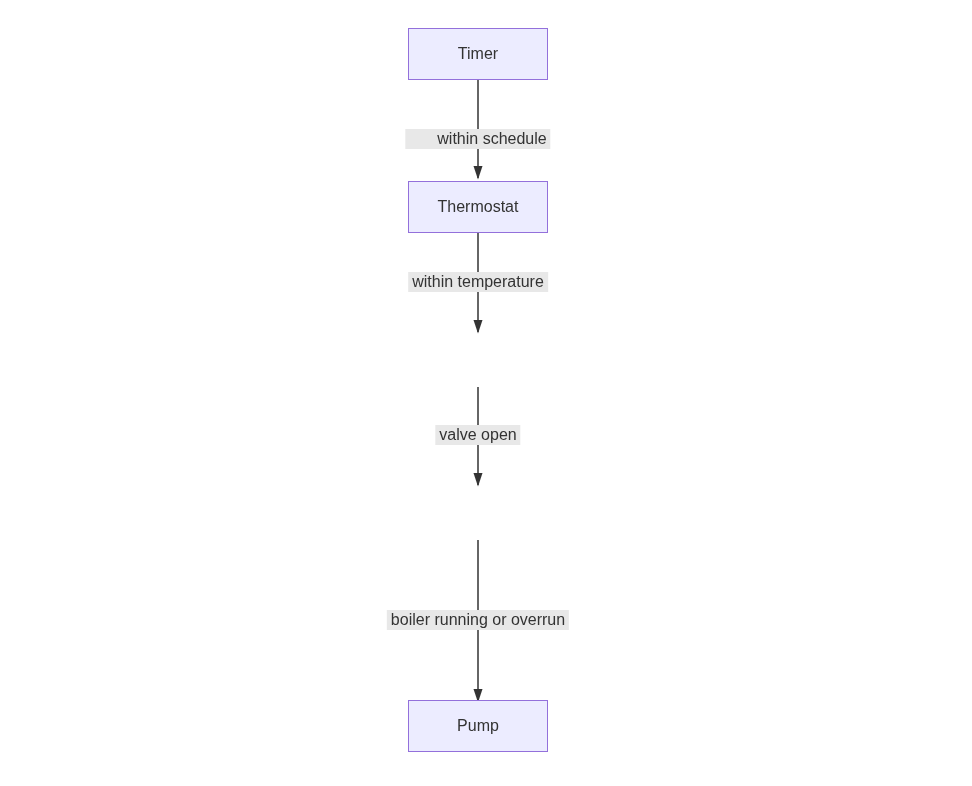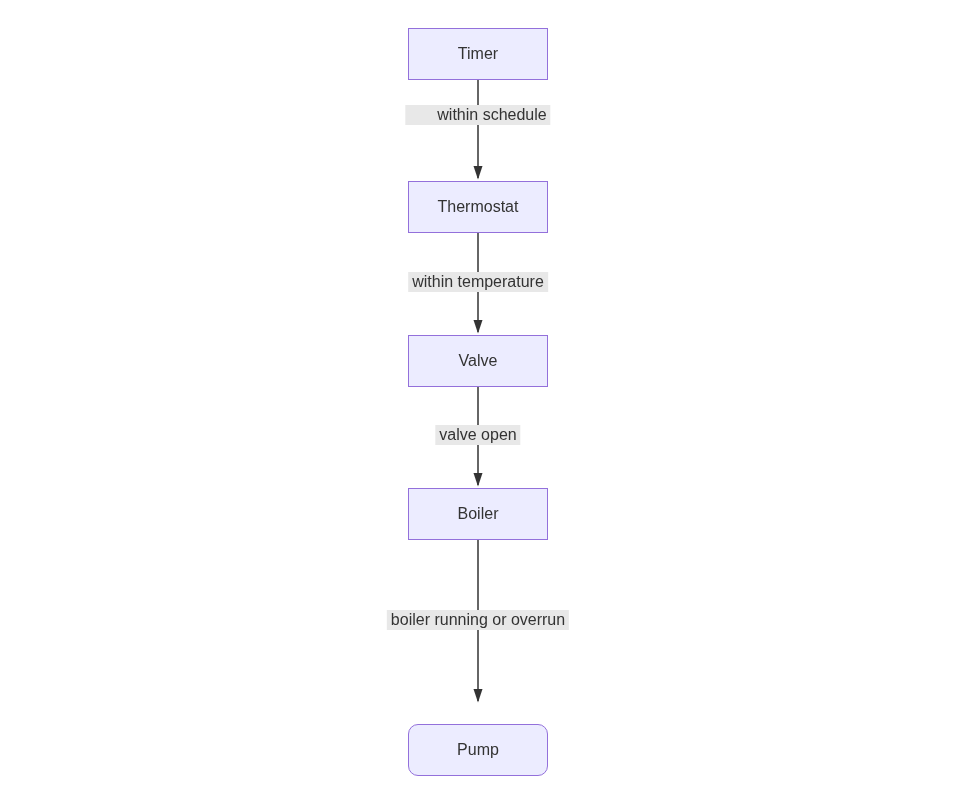--- a/index.html
+++ b/index.html
@@ -62,31 +62,25 @@
     <line x1="478" y1="387" x2="478" y2="485" stroke="#333333" stroke-width="1.5" marker-end="url(#arrowhead)"></line>
     <line x1="478" y1="540" x2="478" y2="701" stroke="#333333" stroke-width="1.5" marker-end="url(#arrowhead)"></line>
   </svg>
 
   <div class="node" style="left:408px; top:28px;align-items:center;">
     <span>Timer</span>
   </div>
   <div class="node" style="left:408px; top:181px;align-items:center;">
     <span>Thermostat</span>
   </div>
-  <div class="node" style="left:408px; top:335px;">
-    <span>Valve</span>
-  </div>
-  <div class="node" style="left:408px; top:488px;">
-    <span>Boiler</span>
-  </div>
-  <div class="node" style="left:408px; top:724px;border-radius:10px;">
+  <div class="node" style="left:408px; top:700px;">
     <span>Pump</span>
   </div>
 
-  <div class="edge-label" style="left:478px; top:105px;padding-left:32px;">
+  <div class="edge-label" style="left:478px; top:129px;padding-left:32px;">
     <span>within schedule</span>
   </div>
   <div class="edge-label" style="left:478px; top:272px;">
     <span>within temperature</span>
   </div>
   <div class="edge-label" style="left:478px; top:425px;text-align:center;">
     <span>valve open</span>
   </div>
   <div class="edge-label" style="left:478px; top:610px;">
     <span>boiler running or overrun</span>

